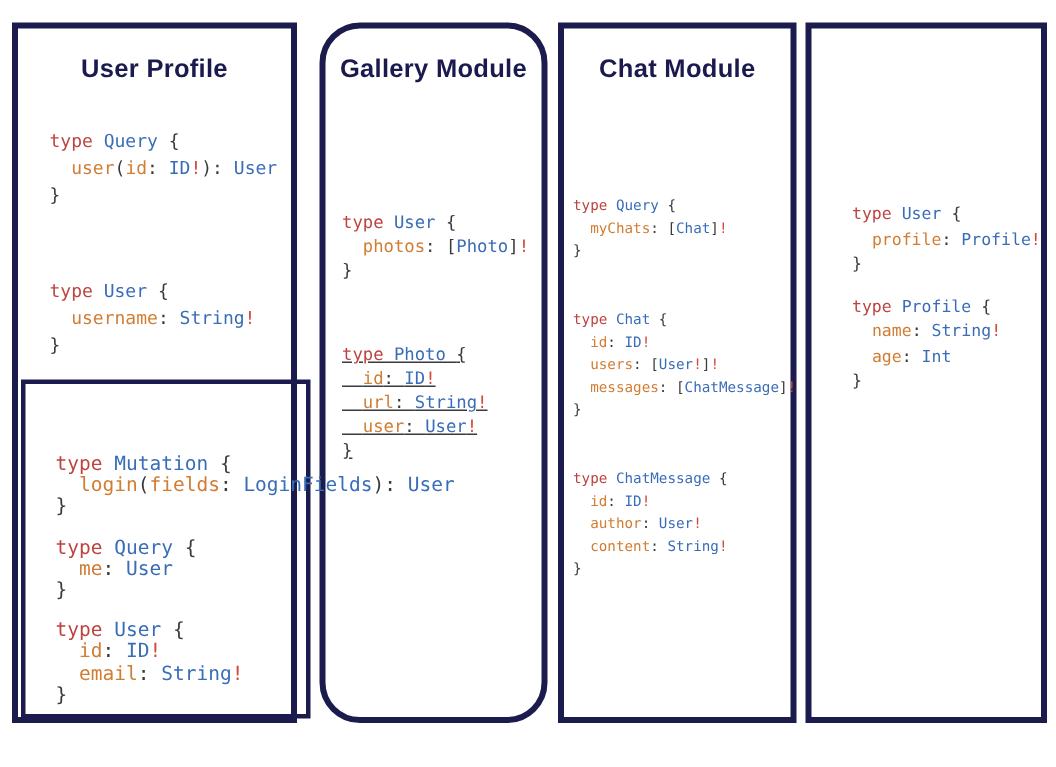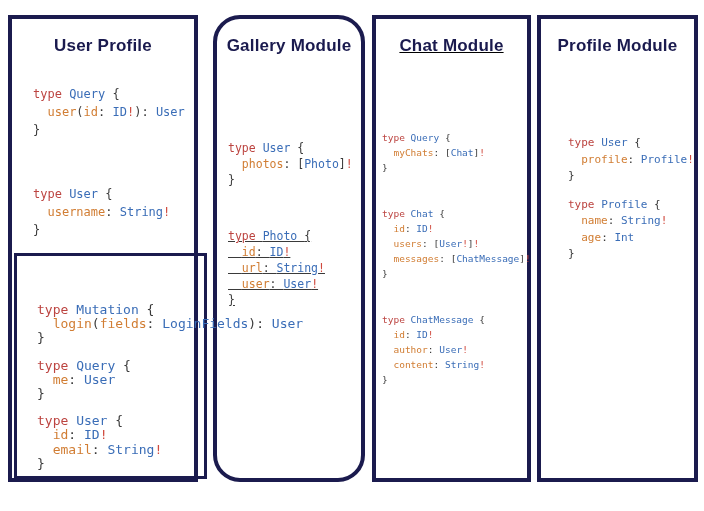--- a/index.html
+++ b/index.html
@@ -24,21 +24,21 @@
   .code{
     position:absolute;white-space:pre;
     font-family:"DejaVu Sans Mono","Liberation Mono",monospace;
     color:var(--c-p);
   }
   .tk-k{color:var(--c-k);} .tk-t{color:var(--c-t);} .tk-f{color:var(--c-f);}
   .tk-b{color:var(--c-b);} .tk-p{color:var(--c-p);}
 
   #box-user   {left:8px;  top:15px; width:190px;height:467px;}
   #box-gallery{left:213px;top:15px; width:152px;height:467px;border-radius:27px;}
-  #box-chat   {left:372px;top:15px; width:159px;height:467px;text-decoration:underline;}
+  #box-chat   {left:372px;top:15px; width:159px;height:467px;}
   #box-profile{left:537px;top:15px; width:161px;height:467px;}
   #box-auth   {left:14px; top:253px;width:193px;height:226px;border-width:3px;background:transparent;}
 
   #box-user .module-title{font-size:17px;}
   #box-auth .module-title{font-size:14px;margin-top:13px;}
 
   #box-user    .code{top:66px; left:21px;font-size:12px;  line-height:18px;}
   #box-gallery .code{top:121px;left:11px;font-size:11.5px;line-height:16px;}
   #box-chat    .code{top:111px;left:6px; font-size:9.5px; line-height:15px;}
   #box-profile .code{top:116px;left:27px;font-size:11px;  line-height:16.5px;}
@@ -62,19 +62,18 @@
   <div class="module-title">Gallery Module</div>
   <div class="code"><div class="block"><div class="line"><span class="tk-k">type </span><span class="tk-t">User </span><span class="tk-p">{</span></div><div class="line"><span class="tk-p">  </span><span class="tk-f">photos</span><span class="tk-p">: [</span><span class="tk-t">Photo</span><span class="tk-p">]</span><span class="tk-b">!</span></div><div class="line"><span class="tk-p">}</span></div></div><div class="block"><div class="line"><span class="tk-k">type </span><span class="tk-t">Photo </span><span class="tk-p">{</span></div><div class="line"><span class="tk-p">  </span><span class="tk-f">id</span><span class="tk-p">: </span><span class="tk-t">ID</span><span class="tk-b">!</span></div><div class="line"><span class="tk-p">  </span><span class="tk-f">url</span><span class="tk-p">: </span><span class="tk-t">String</span><span class="tk-b">!</span></div><div class="line"><span class="tk-p">  </span><span class="tk-f">user</span><span class="tk-p">: </span><span class="tk-t">User</span><span class="tk-b">!</span></div><div class="line"><span class="tk-p">}</span></div></div></div>
 </div>
 
 <div class="module" id="box-chat">
   <div class="module-title">Chat Module</div>
   <div class="code"><div class="block"><div class="line"><span class="tk-k">type </span><span class="tk-t">Query </span><span class="tk-p">{</span></div><div class="line"><span class="tk-p">  </span><span class="tk-f">myChats</span><span class="tk-p">: [</span><span class="tk-t">Chat</span><span class="tk-p">]</span><span class="tk-b">!</span></div><div class="line"><span class="tk-p">}</span></div></div><div class="block"><div class="line"><span class="tk-k">type </span><span class="tk-t">Chat </span><span class="tk-p">{</span></div><div class="line"><span class="tk-p">  </span><span class="tk-f">id</span><span class="tk-p">: </span><span class="tk-t">ID</span><span class="tk-b">!</span></div><div class="line"><span class="tk-p">  </span><span class="tk-f">users</span><span class="tk-p">: [</span><span class="tk-t">User</span><span class="tk-b">!</span><span class="tk-p">]</span><span class="tk-b">!</span></div><div class="line"><span class="tk-p">  </span><span class="tk-f">messages</span><span class="tk-p">: [</span><span class="tk-t">ChatMessage</span><span class="tk-p">]</span><span class="tk-b">!</span></div><div class="line"><span class="tk-p">}</span></div></div><div class="block"><div class="line"><span class="tk-k">type </span><span class="tk-t">ChatMessage </span><span class="tk-p">{</span></div><div class="line"><span class="tk-p">  </span><span class="tk-f">id</span><span class="tk-p">: </span><span class="tk-t">ID</span><span class="tk-b">!</span></div><div class="line"><span class="tk-p">  </span><span class="tk-f">author</span><span class="tk-p">: </span><span class="tk-t">User</span><span class="tk-b">!</span></div><div class="line"><span class="tk-p">  </span><span class="tk-f">content</span><span class="tk-p">: </span><span class="tk-t">String</span><span class="tk-b">!</span></div><div class="line"><span class="tk-p">}</span></div></div></div>
 </div>
 
 <div class="module" id="box-profile">
-  <div class="module-title">Profile Module</div>
   <div class="code"><div class="block"><div class="line"><span class="tk-k">type </span><span class="tk-t">User </span><span class="tk-p">{</span></div><div class="line"><span class="tk-p">  </span><span class="tk-f">profile</span><span class="tk-p">: </span><span class="tk-t">Profile</span><span class="tk-b">!</span></div><div class="line"><span class="tk-p">}</span></div></div><div class="block"><div class="line"><span class="tk-k">type </span><span class="tk-t">Profile </span><span class="tk-p">{</span></div><div class="line"><span class="tk-p">  </span><span class="tk-f">name</span><span class="tk-p">: </span><span class="tk-t">String</span><span class="tk-b">!</span></div><div class="line"><span class="tk-p">  </span><span class="tk-f">age</span><span class="tk-p">: </span><span class="tk-t">Int</span></div><div class="line"><span class="tk-p">}</span></div></div></div>
 </div>
 
 <div class="module" id="box-auth">
   <div class="code"><div class="block"><div class="line"><span class="tk-k">type </span><span class="tk-t">Mutation </span><span class="tk-p">{</span></div><div class="line"><span class="tk-p">  </span><span class="tk-f">login</span><span class="tk-p">(</span><span class="tk-f">fields</span><span class="tk-p">: </span><span class="tk-t">LoginFields</span><span class="tk-p">): </span><span class="tk-t">User</span></div><div class="line"><span class="tk-p">}</span></div></div><div class="block"><div class="line"><span class="tk-k">type </span><span class="tk-t">Query </span><span class="tk-p">{</span></div><div class="line"><span class="tk-p">  </span><span class="tk-f">me</span><span class="tk-p">: </span><span class="tk-t">User</span></div><div class="line"><span class="tk-p">}</span></div></div><div class="block"><div class="line"><span class="tk-k">type </span><span class="tk-t">User </span><span class="tk-p">{</span></div><div class="line"><span class="tk-p">  </span><span class="tk-f">id</span><span class="tk-p">: </span><span class="tk-t">ID</span><span class="tk-b">!</span></div><div class="line"><span class="tk-p">  </span><span class="tk-f">email</span><span class="tk-p">: </span><span class="tk-t">String</span><span class="tk-b">!</span></div><div class="line"><span class="tk-p">}</span></div></div></div>
 </div>
 
 </body></html>

